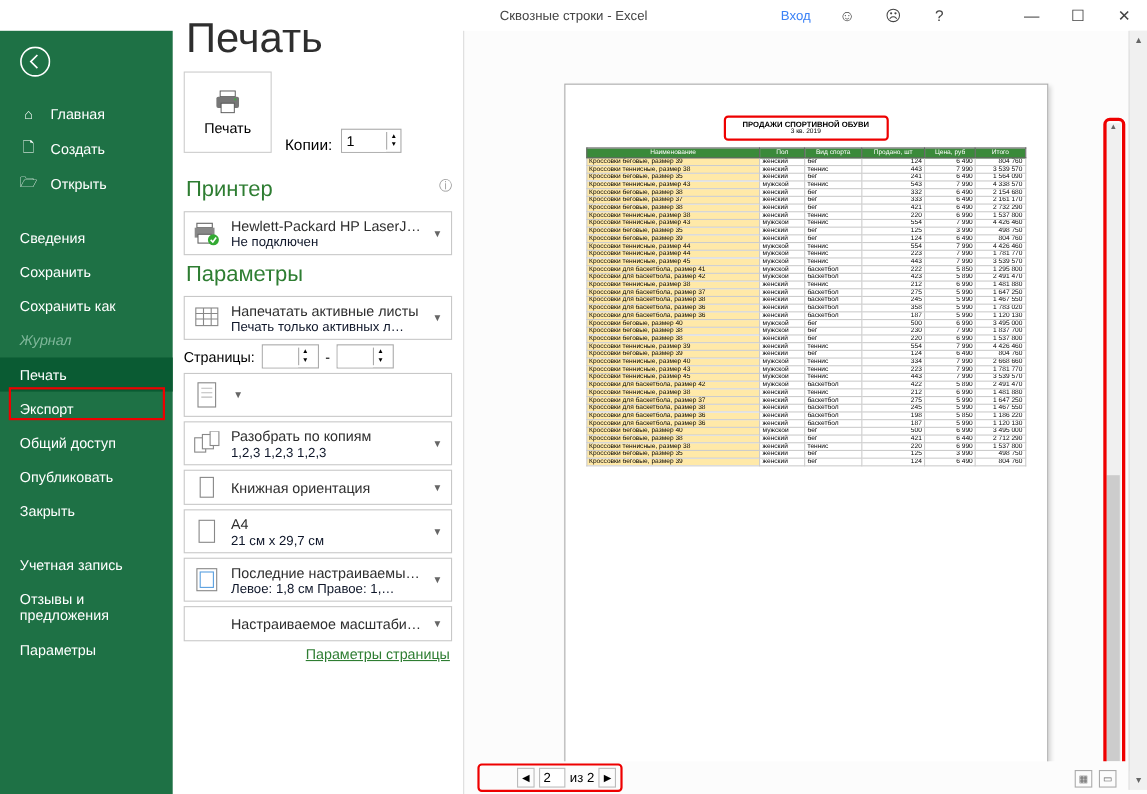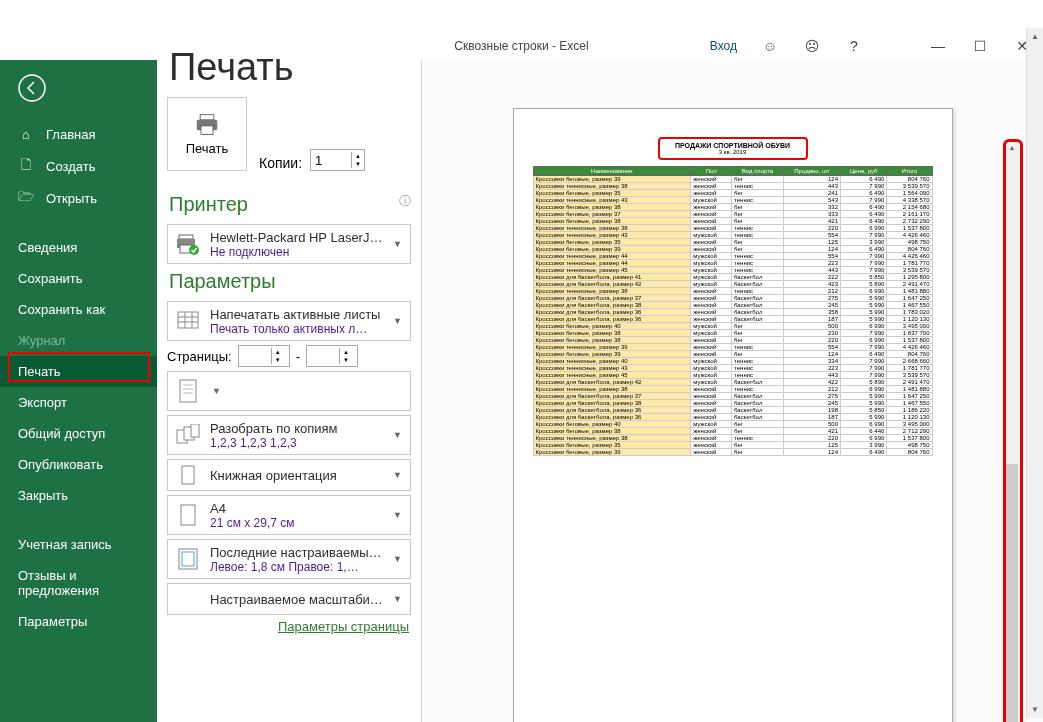--- a/index.html
+++ b/index.html
@@ -1,30 +1,30 @@
 <!DOCTYPE html>
 <html><head>
 <meta charset="utf-8">
 <style>
   * { box-sizing: border-box; margin: 0; padding: 0; font-family: "Segoe UI", sans-serif; }
   body { background: #fff; width: 1043px; height: 722px; overflow: hidden; position: relative; }
   
-  .titlebar { height: 28px; display: flex; align-items: center; position: relative; margin-top: 32px; }
+  .titlebar { height: 28px; display: flex; align-items: center; position: relative; }
   .titlebar-title { position: absolute; left: 50%; transform: translateX(-50%); font-size: 12px; color: #444; }
   .titlebar-right { position: absolute; right: 0; display: flex; align-items: center; gap: 0; }
   .titlebar-btn { width: 42px; height: 28px; display: flex; align-items: center; justify-content: center; font-size: 14px; color: #444; }
-  .titlebar-login { font-size: 12px; color: #0c4a6e; padding: 0 12px; }
+  .titlebar-login { font-size: 12px; color: #3b82f6; padding: 0 12px; }
   
   .main { display: flex; height: 694px; }
   
   .sidebar { width: 157px; background: #1e7145; color: #fff; padding: 10px 0 0 0; }
   .sidebar-back { padding: 4px 18px 12px 18px; }
   .sidebar-item { padding: 8px 18px; font-size: 13px; display: flex; align-items: center; gap: 12px; cursor: pointer; }
   .sidebar-item.active { background: #0a5b33; }
-  .sidebar-item.disabled { color: #7fb79a; }
+  .sidebar-item.disabled { color: #7fb79a; font-style: italic; }
   .sidebar-sep { height: 18px; }
   .sidebar-icon { width: 16px; height: 16px; display: inline-flex; align-items: center; justify-content: center; }
   .active-highlight { border: 2px solid #e00; position: absolute; left: 8px; top: 352px; width: 142px; height: 30px; pointer-events: none; }
 
   .content { flex: 1; display: flex; position: relative; }
   .settings { width: 264px; padding: 0 10px; }
   .page-title { font-size: 38px; font-weight: 300; color: #2e2e2e; margin: -14px 0 8px 2px; }
   
   .print-block { display: flex; gap: 12px; margin-bottom: 22px; }
   .print-btn { width: 80px; height: 74px; border: 1px solid #ccc; display: flex; flex-direction: column; align-items: center; justify-content: center; gap: 4px; font-size: 13px; }
@@ -36,21 +36,21 @@
   .spinner-btns span { font-size: 6px; padding: 1px 3px; line-height: 1; cursor: pointer; }
   
   .section-title { font-size: 20px; color: #2e7d32; font-weight: 400; margin: 6px 0 8px 2px; }
   .info-icon { float: right; color: #999; font-size: 12px; }
   
   .dropdown { border: 1px solid #c8c8c8; display: flex; align-items: center; padding: 4px 6px; gap: 8px; margin-bottom: 4px; min-height: 40px; }
   .dropdown.slim { min-height: 24px; padding: 2px 6px; justify-content: center; }
   .dropdown-icon { width: 28px; display: flex; align-items: center; justify-content: center; flex-shrink: 0; }
   .dropdown-text { flex: 1; overflow: hidden; }
   .dropdown-text .line1 { font-size: 13px; color: #2e2e2e; white-space: nowrap; overflow: hidden; text-overflow: ellipsis; }
-  .dropdown-text .line2 { font-size: 12px; color: #4c1d95; white-space: nowrap; overflow: hidden; text-overflow: ellipsis; }
+  .dropdown-text .line2 { font-size: 12px; color: #0f172a; white-space: nowrap; overflow: hidden; text-overflow: ellipsis; }
   .dropdown-arrow { color: #666; font-size: 9px; padding: 0 2px; }
   
   .link-right { display: block; text-align: right; color: #2e7d32; font-size: 13px; text-decoration: underline; margin: 4px 2px 10px 0; }
   
   .pages-row { display: flex; align-items: center; gap: 6px; font-size: 13px; margin-bottom: 4px; }
   .pages-row .spinner { width: 52px; }
   .pages-row .spinner input { width: 32px; }
   
   .preview-pane { flex: 1; border-left: 1px solid #ddd; position: relative; display: flex; flex-direction: column; background: #fcfcfc; }
   .preview-scroll { flex: 1; overflow: hidden; display: flex; justify-content: center; padding-top: 48px; position: relative; }

